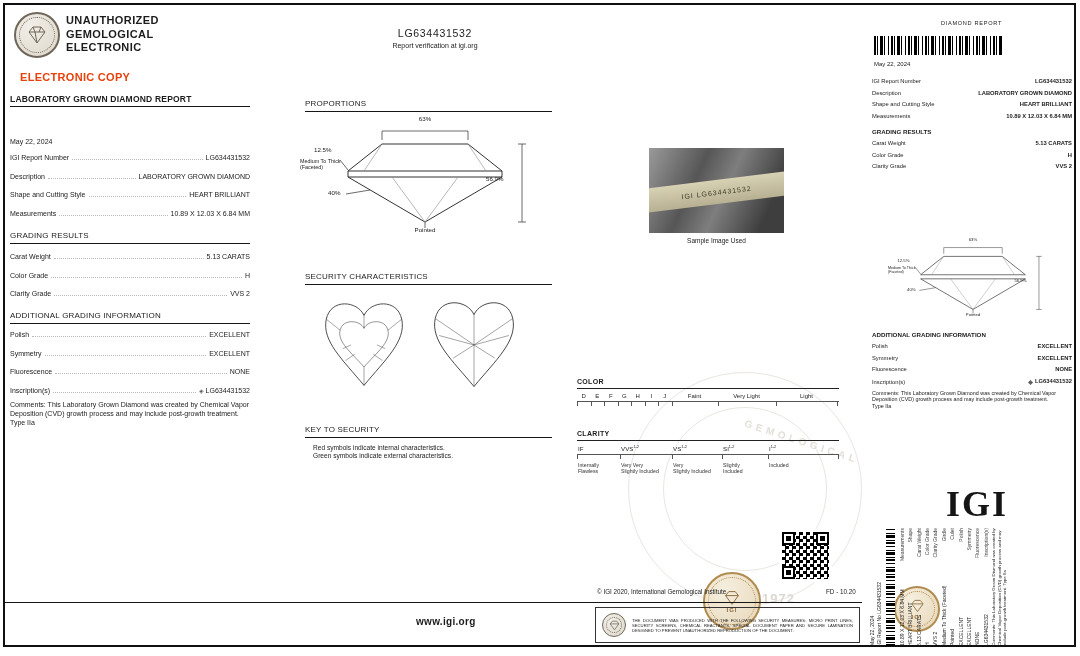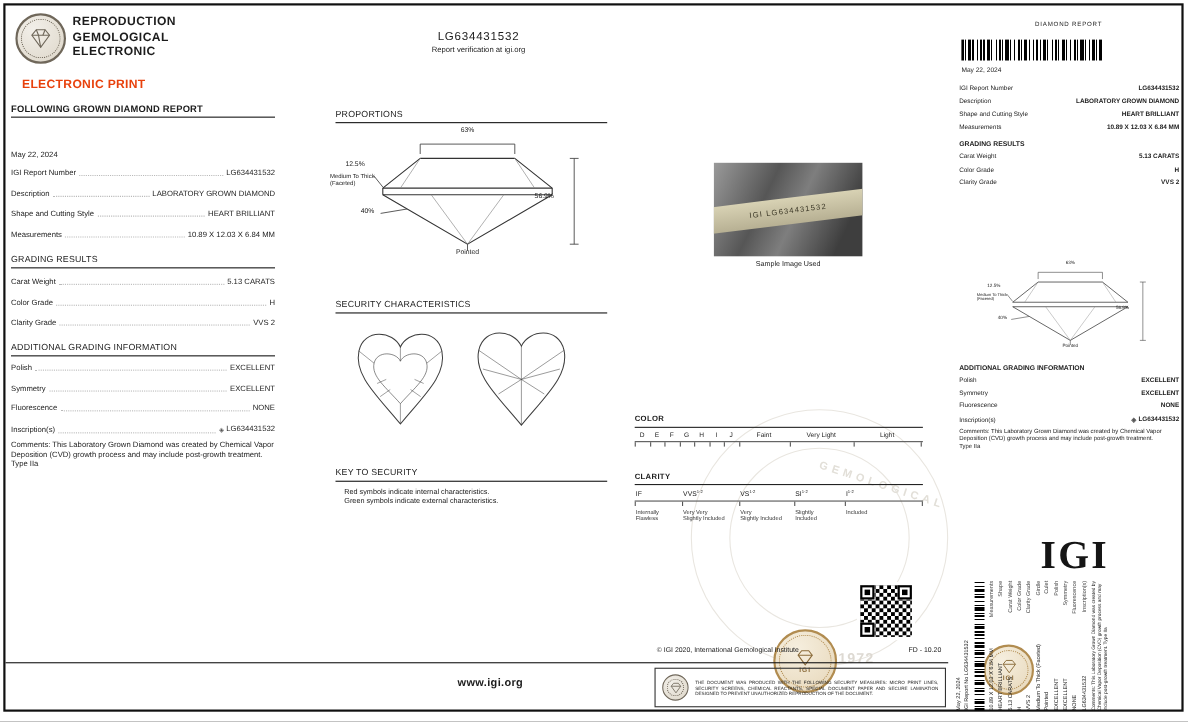--- a/index.html
+++ b/index.html
@@ -114,32 +114,32 @@
     <svg width="24" height="20" viewBox="0 0 24 20">
       <g fill="none" stroke="currentColor" stroke-width="1">
         <path d="M4,7 L8,2 L16,2 L20,7 L12,18 Z"></path>
           <path d="M4,7 L20,7"></path>
           <path d="M8,2 L10,7 L12,18"></path>
           <path d="M16,2 L14,7"></path>
       </g>
     </svg>
   </div>
   <div class="abs" style="left:66px;top:14px;">
-    <div class="brand-name">REPRODUCTION</div>
+    <div class="brand-name">UNAUTHORIZED</div>
     <div class="brand-name">GEMOLOGICAL</div>
     <div class="brand-name">ELECTRONIC</div>
   </div>
-  <div class="abs electronic" style="left:20px;top:71px;">ELECTRONIC PRINT</div>
+  <div class="abs electronic" style="left:20px;top:71px;">ELECTRONIC COPY</div>
 
   <div class="abs" style="left:330px;top:27px;width:210px;text-align:center;">
     <div style="font-size:10.5px;letter-spacing:.7px;">LG634431532</div>
     <div style="font-size:7px;margin-top:3px;">Report verification at igi.org</div>
   </div>
 
-  <div class="abs rep-title" style="left:10px;top:94px;">FOLLOWING GROWN DIAMOND REPORT</div>
+  <div class="abs rep-title" style="left:10px;top:94px;">LABORATORY GROWN DIAMOND REPORT</div>
   <div class="hrule" style="left:10px;top:106px;width:240px;"></div>
   <div class="abs" style="left:10px;top:138px;font-size:7px;">May 22, 2024</div>
 
   <div class="abs" style="left:10px;top:154px;width:240px;">
     <div class="lrow">
       <span>IGI Report Number</span>
         <span class="leader"></span>
         <span class="val">LG634431532</span>
     </div>
     <div class="lrow">

